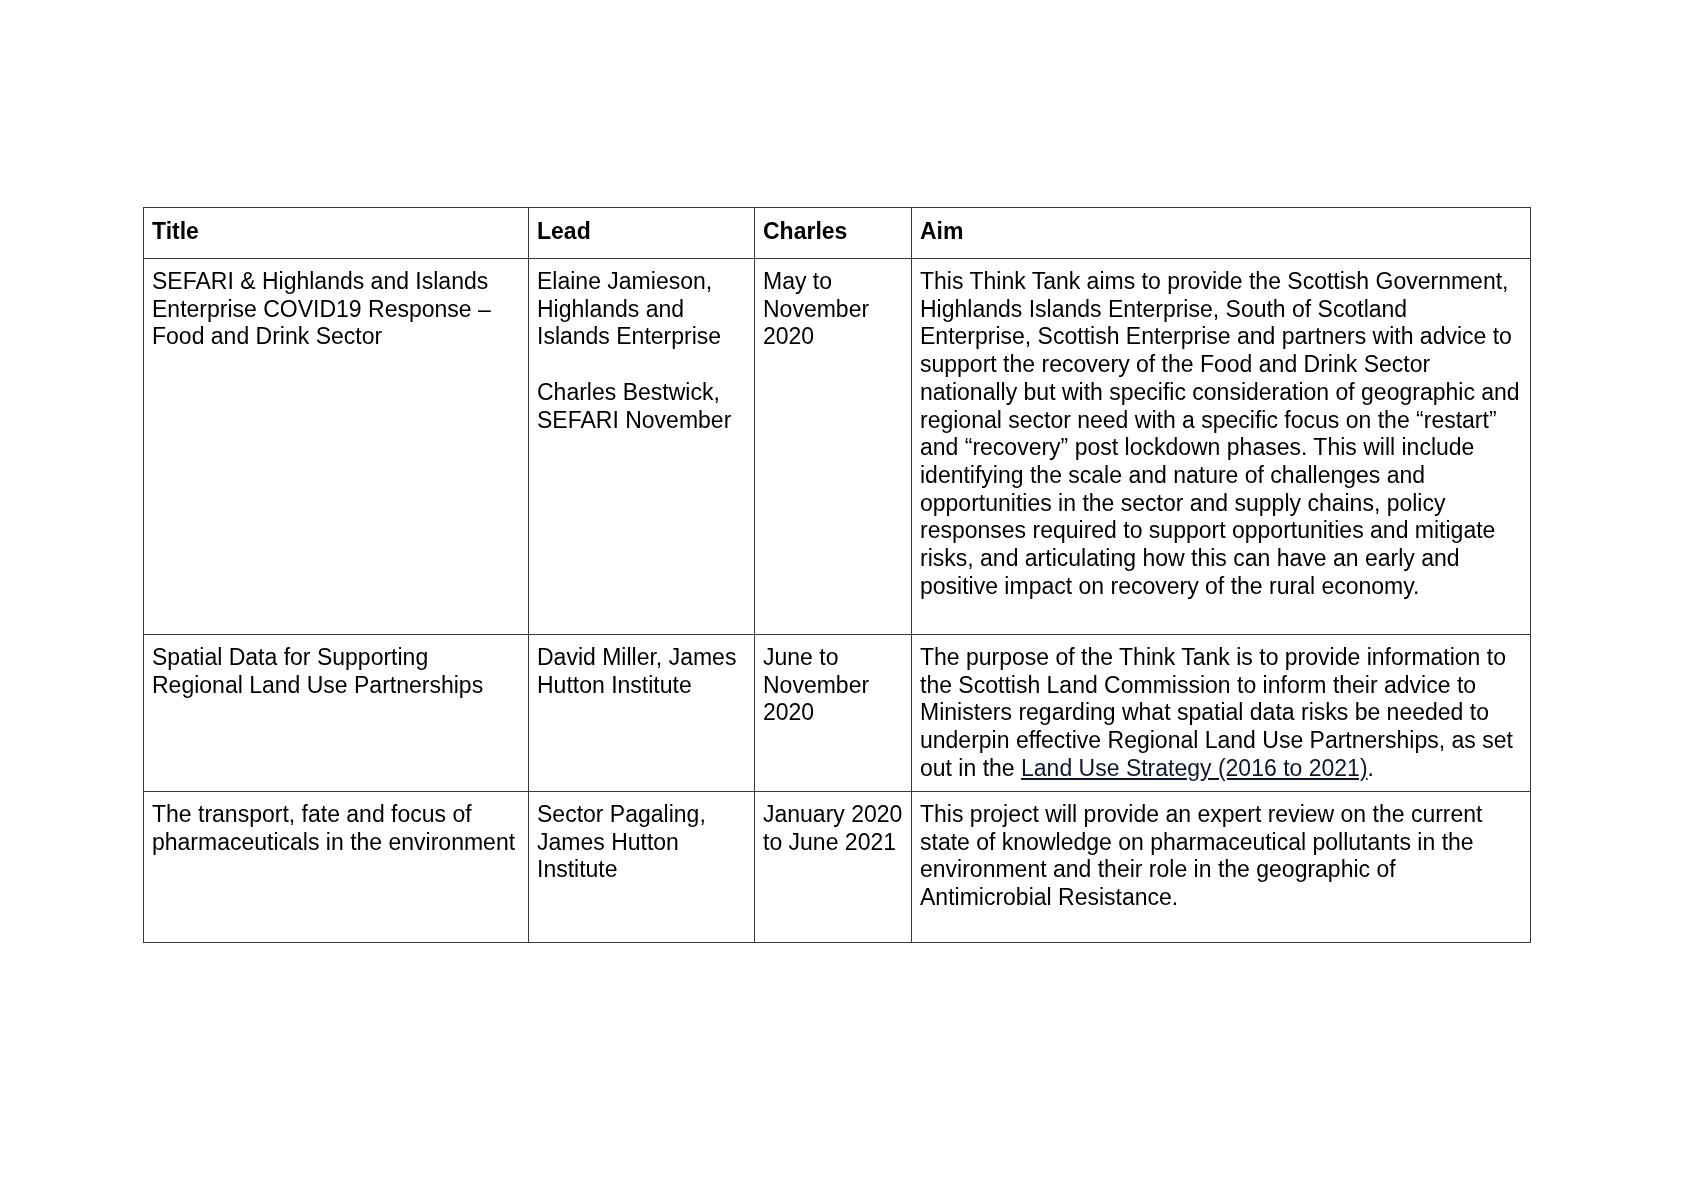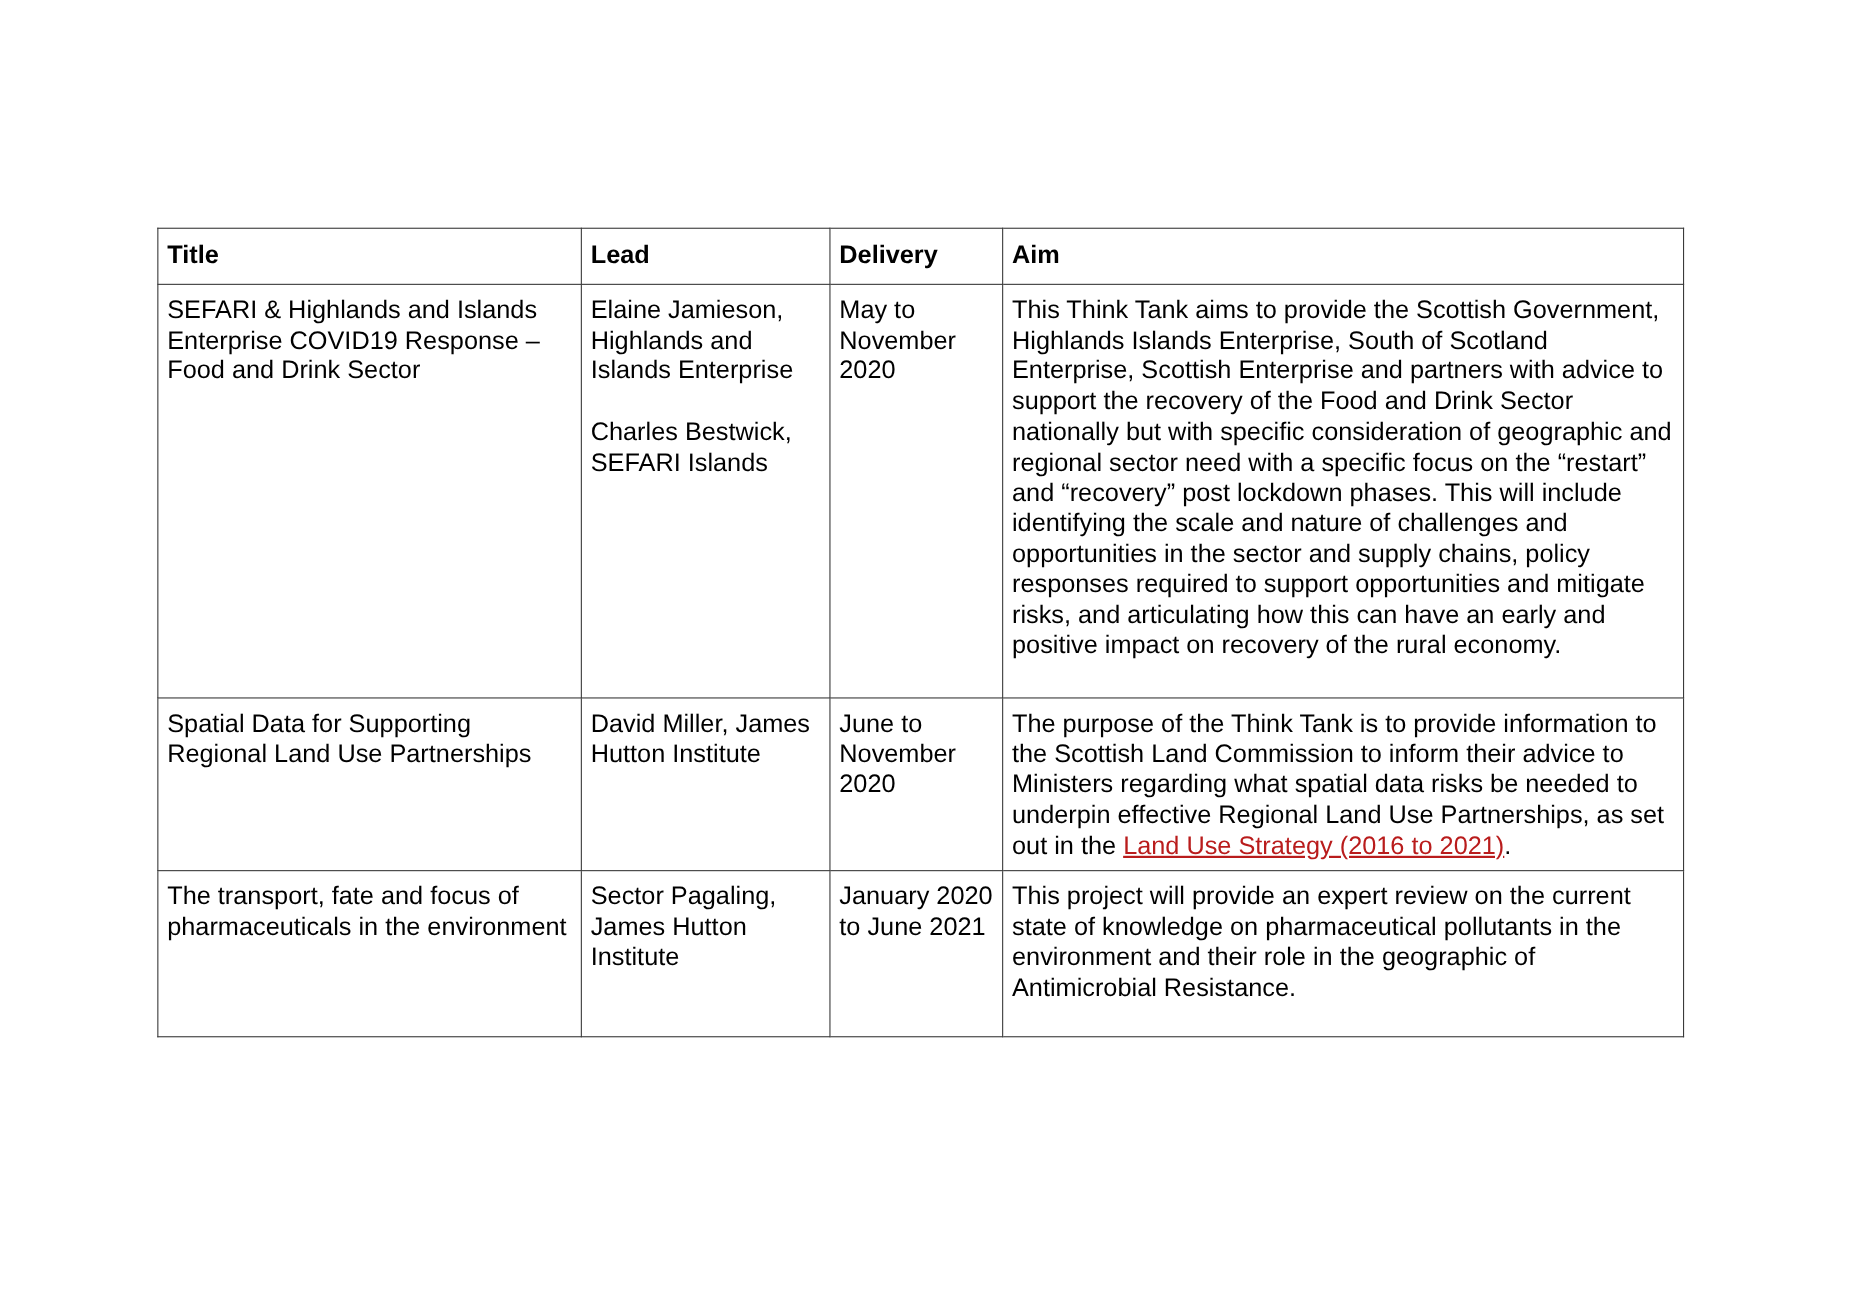--- a/index.html
+++ b/index.html
@@ -49,50 +49,50 @@
       height: 33px;
       padding-top: 10px;
       padding-bottom: 7px;
     }
     tr.row-1 td { height: 358px; }
     tr.row-2 td { height: 139px; }
     tr.row-3 td { height: 133px; }
     .lead-block { display: block; }
     .lead-gap { display: block; height: 27.7px; }
     a.doc-link {
-      color: #b91c1c;
+      color: #0f172a;
       text-decoration: underline;
     }
   </style>
 </head>
 <body>
 
 <div class="page">
   <table class="doc-table">
     <colgroup>
       <col class="c1">
         <col class="c2">
         <col class="c3">
         <col class="c4">
     </colgroup>
     <thead>
       <tr>
         <th>Title</th>
         <th>Lead</th>
-        <th>Delivery</th>
+        <th>Charles</th>
         <th>Aim</th>
       </tr>
     </thead>
     <tbody>
       <tr class="row-1">
         <td>SEFARI &amp; Highlands and Islands Enterprise COVID19 Response – Food and Drink Sector</td>
         <td>
           <span class="lead-block">Elaine Jamieson, Highlands and Islands Enterprise</span>
           <span class="lead-gap"></span>
-          <span class="lead-block">Charles Bestwick, SEFARI Islands</span>
+          <span class="lead-block">Charles Bestwick, SEFARI November</span>
         </td>
         <td>May to November 2020</td>
         <td>This Think Tank aims to provide the Scottish Government, Highlands Islands Enterprise, South of Scotland Enterprise, Scottish Enterprise and partners with advice to support the recovery of the Food and Drink Sector nationally but with specific consideration of geographic and regional sector need with a specific focus on the “restart” and “recovery” post lockdown phases. This will include identifying the scale and nature of challenges and opportunities in the sector and supply chains, policy responses required to support opportunities and mitigate risks, and articulating how this can have an early and positive impact on recovery of the rural economy.</td>
       </tr>
       <tr class="row-2">
         <td>Spatial Data for Supporting Regional Land Use Partnerships</td>
         <td>
           <span class="lead-block">David Miller, James Hutton Institute</span>
         </td>
         <td>June to November 2020</td>

